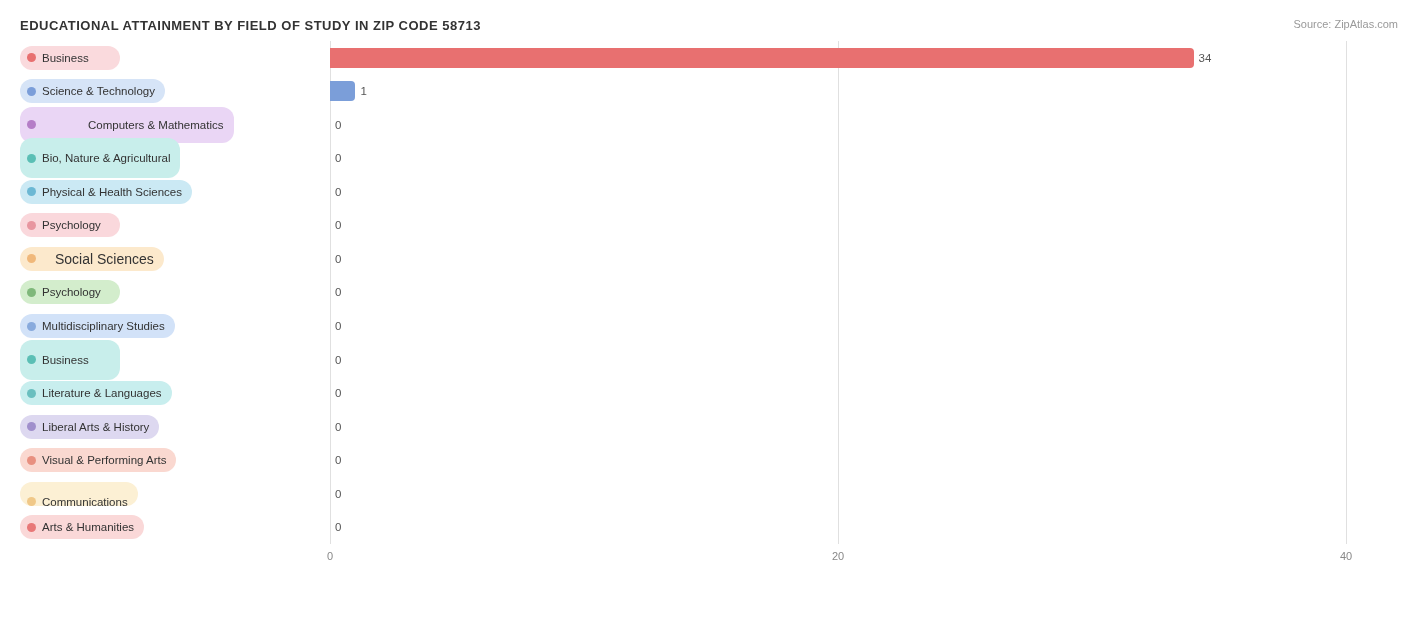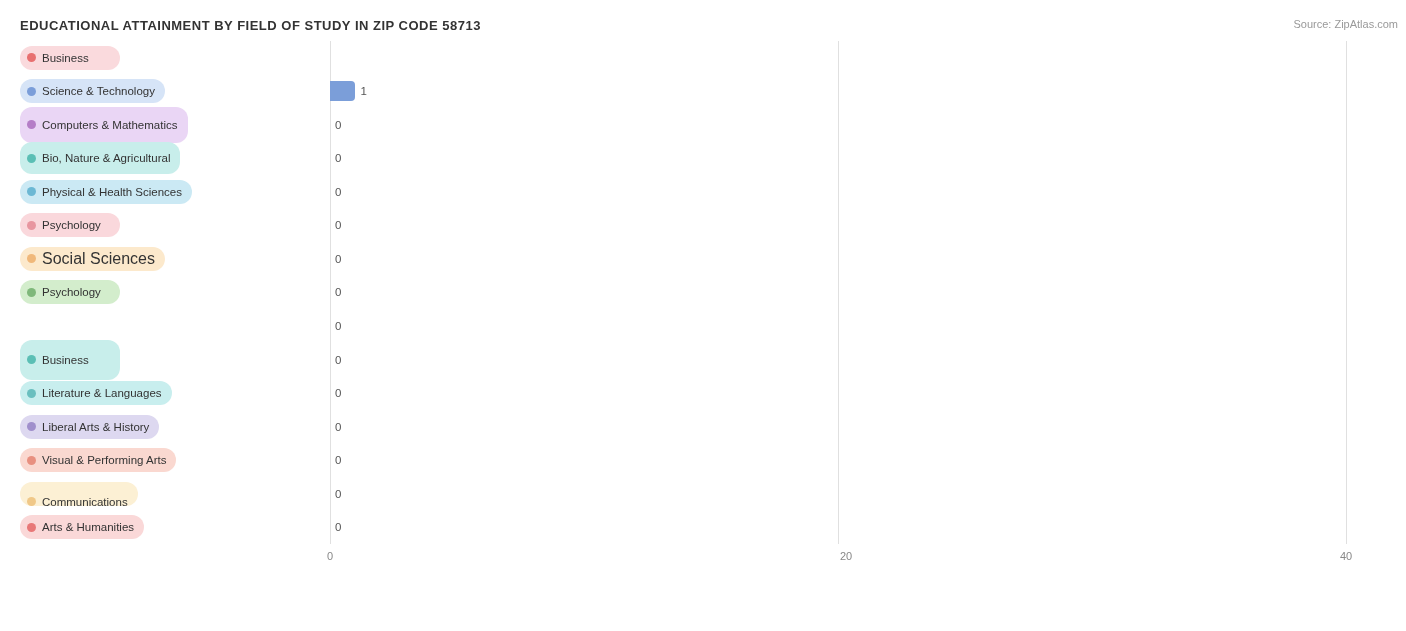--- a/index.html
+++ b/index.html
@@ -51,43 +51,47 @@
         <div style="position: absolute; left: 0%; top: 0px; bottom: 0px; width: 1px; background: rgb(224, 224, 224);"></div>
         <div style="position: absolute; left: 50%; top: 0px; bottom: 0px; width: 1px; background: rgb(224, 224, 224);"></div>
         <div style="position: absolute; left: 100%; top: 0px; bottom: 0px; width: 1px; background: rgb(224, 224, 224);"></div>
       </div>
       <div style="position: absolute; inset: 0px 40px 30px 0px; display: flex; flex-direction: column; justify-content: space-around;">
         <div style="display: flex; align-items: center; height: 32px; position: relative;">
           <div style="display: flex; align-items: center; height: 24px; border-radius: 12px; padding: 0px 10px 0px 7px; font-size: 11.5px; color: rgb(51, 51, 51); white-space: nowrap; background: rgb(250, 218, 221); position: relative; z-index: 2; min-width: 100px; max-width: 300px; flex-shrink: 0;">
             <span style="display: inline-block; width: 9px; height: 9px; border-radius: 50%; background: rgb(232, 112, 112); margin-right: 6px; flex-shrink: 0;"></span>
             <span>Business</span>
           </div>
+          <div style="position: absolute; inset: 0px 0px 0px 310px; display: flex; align-items: center;">
+            <div style="height: 20px; background: rgb(232, 112, 112); border-radius: 0px 4px 4px 0px; width: 85%; min-width: 3px;"></div>
+            <span style="margin-left: 5px; font-size: 11.5px; color: rgb(85, 85, 85);">34</span>
+          </div>
         </div>
         <div style="display: flex; align-items: center; height: 32px; position: relative;">
           <div style="display: flex; align-items: center; height: 24px; border-radius: 12px; padding: 0px 10px 0px 7px; font-size: 11.5px; color: rgb(51, 51, 51); white-space: nowrap; background: rgb(214, 228, 247); position: relative; z-index: 2; min-width: 100px; max-width: 300px; flex-shrink: 0;">
             <span style="display: inline-block; width: 9px; height: 9px; border-radius: 50%; background: rgb(123, 158, 217); margin-right: 6px; flex-shrink: 0;"></span>
             <span>Science &amp; Technology</span>
           </div>
           <div style="position: absolute; inset: 0px 0px 0px 310px; display: flex; align-items: center;">
             <div style="height: 20px; background: rgb(123, 158, 217); border-radius: 0px 4px 4px 0px; width: 2.5%; min-width: 3px;"></div>
             <span style="margin-left: 5px; font-size: 11.5px; color: rgb(85, 85, 85);">1</span>
           </div>
         </div>
         <div style="display: flex; align-items: center; height: 32px; position: relative;">
-          <div style="display: flex; align-items: center; height: 36px; border-radius: 12px; padding: 0px 10px 0px 7px; font-size: 11.5px; color: rgb(51, 51, 51); white-space: nowrap; background: rgb(234, 214, 245); position: relative; z-index: 2; min-width: 100px; max-width: 300px; flex-shrink: 0;">
+          <div style="display: flex; align-items: center; height: 36px; border-radius: 12px; padding: 0px 10px 0px 7px; font-size: 11.5px; color: rgb(51, 51, 51); white-space: nowrap; background: rgb(234, 214, 245); position: relative; z-index: 2; min-width: 100px; max-width: 300px; flex-shrink: 0; gap: 46px;">
             <span style="display: inline-block; width: 9px; height: 9px; border-radius: 50%; background: rgb(181, 126, 199); margin-right: 6px; flex-shrink: 0;"></span>
             <span>Computers &amp; Mathematics</span>
           </div>
           <div style="position: absolute; inset: 0px 0px 0px 310px; display: flex; align-items: center;">
             <div style="height: 20px; background: rgb(181, 126, 199); border-radius: 0px 4px 4px 0px; width: 0%; min-width: 0px;"></div>
             <span style="margin-left: 5px; font-size: 11.5px; color: rgb(85, 85, 85);">0</span>
           </div>
         </div>
         <div style="display: flex; align-items: center; height: 32px; position: relative;">
-          <div style="display: flex; align-items: center; height: 32px; border-radius: 12px; padding: 0px 10px 0px 7px; font-size: 11.5px; color: rgb(51, 51, 51); white-space: nowrap; background: rgb(200, 238, 235); position: relative; z-index: 2; min-width: 100px; max-width: 300px; flex-shrink: 0;">
+          <div style="display: flex; align-items: center; height: 40px; border-radius: 12px; padding: 0px 10px 0px 7px; font-size: 11.5px; color: rgb(51, 51, 51); white-space: nowrap; background: rgb(200, 238, 235); position: relative; z-index: 2; min-width: 100px; max-width: 300px; flex-shrink: 0;">
             <span style="display: inline-block; width: 9px; height: 9px; border-radius: 50%; background: rgb(91, 191, 181); margin-right: 6px; flex-shrink: 0;"></span>
             <span>Bio, Nature &amp; Agricultural</span>
           </div>
           <div style="position: absolute; inset: 0px 0px 0px 310px; display: flex; align-items: center;">
             <div style="height: 20px; background: rgb(91, 191, 181); border-radius: 0px 4px 4px 0px; width: 0%; min-width: 0px;"></div>
             <span style="margin-left: 5px; font-size: 11.5px; color: rgb(85, 85, 85);">0</span>
           </div>
         </div>
         <div style="display: flex; align-items: center; height: 32px; position: relative;">
           <div style="display: flex; align-items: center; height: 24px; border-radius: 12px; padding: 0px 10px 0px 7px; font-size: 11.5px; color: rgb(51, 51, 51); white-space: nowrap; background: rgb(203, 233, 244); position: relative; z-index: 2; min-width: 100px; max-width: 300px; flex-shrink: 0;">
@@ -103,40 +107,44 @@
           <div style="display: flex; align-items: center; height: 24px; border-radius: 12px; padding: 0px 10px 0px 7px; font-size: 11.5px; color: rgb(51, 51, 51); white-space: nowrap; background: rgb(250, 216, 220); position: relative; z-index: 2; min-width: 100px; max-width: 300px; flex-shrink: 0;">
             <span style="display: inline-block; width: 9px; height: 9px; border-radius: 50%; background: rgb(232, 150, 160); margin-right: 6px; flex-shrink: 0;"></span>
             <span>Psychology</span>
           </div>
           <div style="position: absolute; inset: 0px 0px 0px 310px; display: flex; align-items: center;">
             <div style="height: 20px; background: rgb(232, 150, 160); border-radius: 0px 4px 4px 0px; width: 0%; min-width: 0px;"></div>
             <span style="margin-left: 5px; font-size: 11.5px; color: rgb(85, 85, 85);">0</span>
           </div>
         </div>
         <div style="display: flex; align-items: center; height: 32px; position: relative;">
-          <div style="display: flex; align-items: center; height: 24px; border-radius: 12px; padding: 0px 10px 0px 7px; font-size: 16px; color: rgb(51, 51, 51); white-space: nowrap; background: rgb(252, 233, 204); position: relative; z-index: 2; min-width: 100px; max-width: 300px; flex-shrink: 0;">
+          <div style="display: flex; align-items: center; height: 24px; border-radius: 12px; padding: 0px 10px 0px 7px; font-size: 14px; color: rgb(51, 51, 51); white-space: nowrap; background: rgb(252, 233, 204); position: relative; z-index: 2; min-width: 100px; max-width: 300px; flex-shrink: 0; gap: 13px;">
             <span style="display: inline-block; width: 9px; height: 9px; border-radius: 50%; background: rgb(240, 184, 122); margin-right: 6px; flex-shrink: 0;"></span>
             <span>Social Sciences</span>
           </div>
           <div style="position: absolute; inset: 0px 0px 0px 310px; display: flex; align-items: center;">
             <div style="height: 20px; background: rgb(240, 184, 122); border-radius: 0px 4px 4px 0px; width: 0%; min-width: 0px;"></div>
             <span style="margin-left: 5px; font-size: 11.5px; color: rgb(85, 85, 85);">0</span>
           </div>
         </div>
         <div style="display: flex; align-items: center; height: 32px; position: relative;">
           <div style="display: flex; align-items: center; height: 24px; border-radius: 12px; padding: 0px 10px 0px 7px; font-size: 11.5px; color: rgb(51, 51, 51); white-space: nowrap; background: rgb(211, 237, 204); position: relative; z-index: 2; min-width: 100px; max-width: 300px; flex-shrink: 0;">
             <span style="display: inline-block; width: 9px; height: 9px; border-radius: 50%; background: rgb(127, 184, 122); margin-right: 6px; flex-shrink: 0;"></span>
             <span>Psychology</span>
           </div>
           <div style="position: absolute; inset: 0px 0px 0px 310px; display: flex; align-items: center;">
             <div style="height: 20px; background: rgb(127, 184, 122); border-radius: 0px 4px 4px 0px; width: 0%; min-width: 0px;"></div>
             <span style="margin-left: 5px; font-size: 11.5px; color: rgb(85, 85, 85);">0</span>
           </div>
         </div>
         <div style="display: flex; align-items: center; height: 32px; position: relative;">
+          <div style="display: flex; align-items: center; height: 24px; border-radius: 12px; padding: 0px 10px 0px 7px; font-size: 11.5px; color: rgb(51, 51, 51); white-space: nowrap; background: rgb(210, 226, 248); position: relative; z-index: 2; min-width: 100px; max-width: 300px; flex-shrink: 0;">
+            <span style="display: inline-block; width: 9px; height: 9px; border-radius: 50%; background: rgb(136, 170, 221); margin-right: 6px; flex-shrink: 0;"></span>
+            <span>Multidisciplinary Studies</span>
+          </div>
           <div style="position: absolute; inset: 0px 0px 0px 310px; display: flex; align-items: center;">
             <div style="height: 20px; background: rgb(136, 170, 221); border-radius: 0px 4px 4px 0px; width: 0%; min-width: 0px;"></div>
             <span style="margin-left: 5px; font-size: 11.5px; color: rgb(85, 85, 85);">0</span>
           </div>
         </div>
         <div style="display: flex; align-items: center; height: 32px; position: relative;">
           <div style="display: flex; align-items: center; height: 40px; border-radius: 12px; padding: 0px 10px 0px 7px; font-size: 11.5px; color: rgb(51, 51, 51); white-space: nowrap; background: rgb(200, 238, 235); position: relative; z-index: 2; min-width: 100px; max-width: 300px; flex-shrink: 0;">
             <span style="display: inline-block; width: 9px; height: 9px; border-radius: 50%; background: rgb(91, 191, 181); margin-right: 6px; flex-shrink: 0;"></span>
             <span>Business</span>
           </div>
@@ -191,17 +199,17 @@
             <span>Arts &amp; Humanities</span>
           </div>
           <div style="position: absolute; inset: 0px 0px 0px 310px; display: flex; align-items: center;">
             <div style="height: 20px; background: rgb(232, 120, 120); border-radius: 0px 4px 4px 0px; width: 0%; min-width: 0px;"></div>
             <span style="margin-left: 5px; font-size: 11.5px; color: rgb(85, 85, 85);">0</span>
           </div>
         </div>
       </div>
       <div style="position: absolute; bottom: 0px; left: 310px; right: 40px; height: 28px;">
         <span style="position: absolute; left: 0%; transform: translateX(-50%); font-size: 11px; color: rgb(136, 136, 136); top: 4px;">0</span>
-        <span style="position: absolute; left: 50%; transform: translateX(-50%); font-size: 11px; color: rgb(136, 136, 136); top: 4px; margin-left: 8px;">20</span>
+        <span style="position: absolute; left: 50%; transform: translateX(-50%); font-size: 11px; color: rgb(136, 136, 136); top: 4px;">20</span>
         <span style="position: absolute; left: 100%; transform: translateX(-50%); font-size: 11px; color: rgb(136, 136, 136); top: 4px;">40</span>
       </div>
     </div>
 </div>
 
 </body></html>

